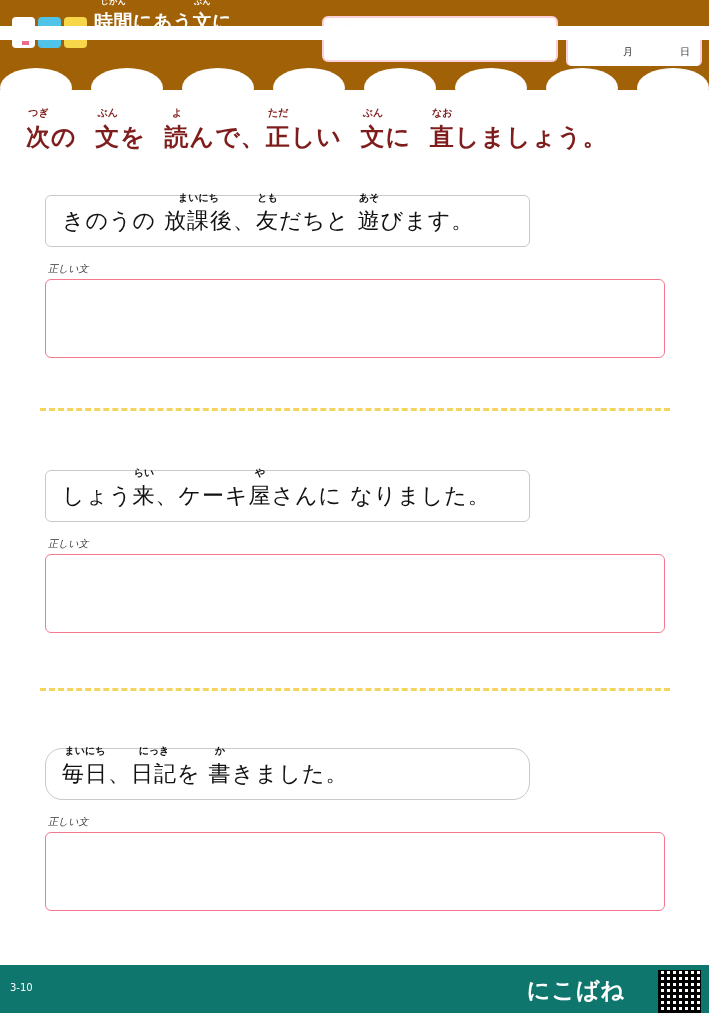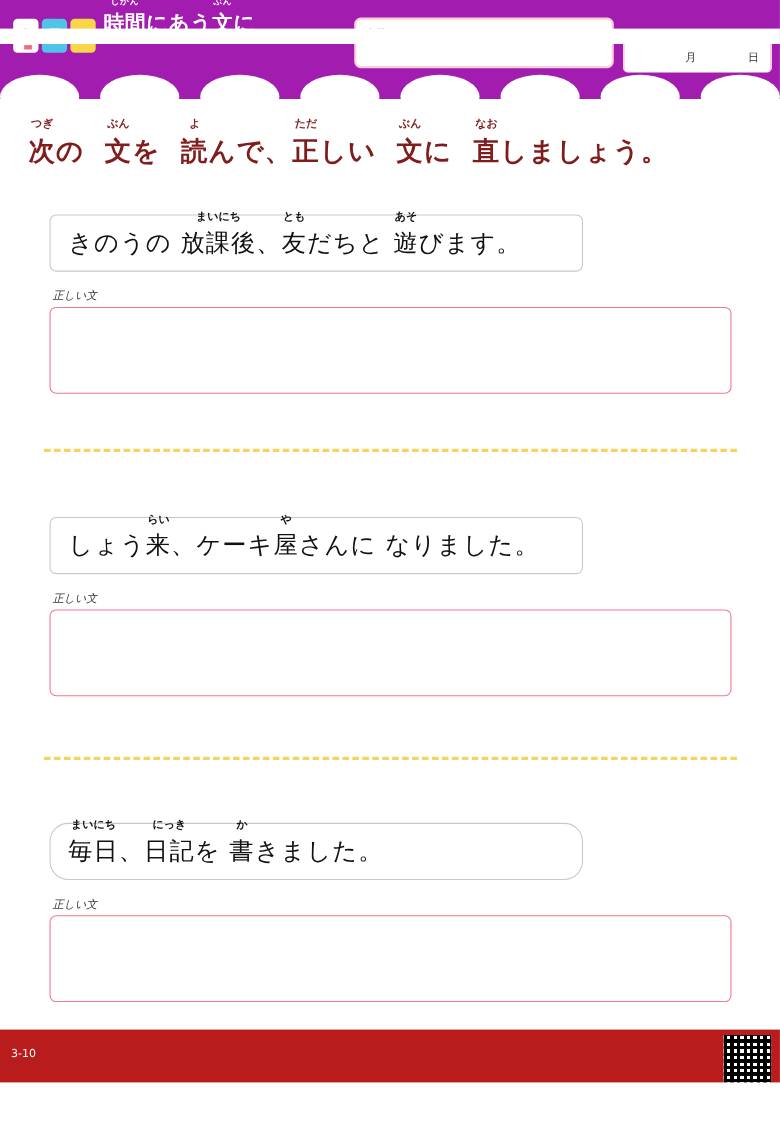--- a/index.html
+++ b/index.html
@@ -11,21 +11,21 @@
     font-family: "DejaVu Sans", "Liberation Sans", sans-serif;
     position: relative;
     overflow: hidden;
   }
 
   
   .header {
     position: relative;
     width: 709px;
     height: 90px;
-    background: #a21caf;
+    background: #a16207;
   }
   .header-scallop {
     position: absolute;
     left: 0;
     top: 62px;
     width: 709px;
     height: 34px;
     display: flex;
     justify-content: space-between;
     align-items: flex-start;
@@ -236,24 +236,24 @@
     width: 630px;
     border-top: 3px dashed #f4d35e;
   }
   #d0 { top: 408px; }
   #d1 { top: 688px; }
 
   
   .footer {
     position: absolute;
     left: 0;
-    top: 936px;
+    top: 965px;
     width: 709px;
     height: 48px;
-    background: #b91c1c;
+    background: #0f766e;
   }
   .footer-code {
     position: absolute;
     left: 10px;
     top: 17px;
     font-size: 10px;
     color: #ffffff;
   }
   .brand {
     position: absolute;
@@ -355,14 +355,15 @@
 <div class="problem" id="p2">
   <div class="sentence-box" style="top:0; width:485px; height:52px;border-radius:17px;">
     <span class="ruby"><span class="rt">まいにち</span>毎日</span>、<span class="ruby"><span class="rt">にっき</span>日記</span>を&nbsp;<span class="ruby"><span class="rt">か</span>書</span>きました。
   </div>
   <div class="answer-label" style="top:67px;">正しい文</div>
   <div class="answer-box" style="top:84px; height:79px;"></div>
 </div>
 
 <div class="footer">
   <span class="footer-code">3-10</span>
+  <span class="brand">にこばね</span>
   <span class="qr"></span>
 </div>
 
 </body></html>

